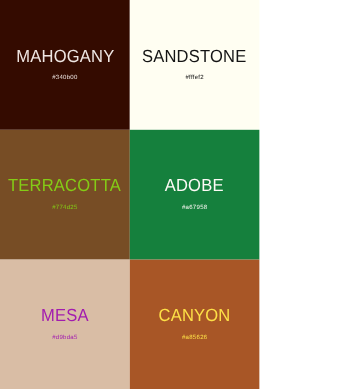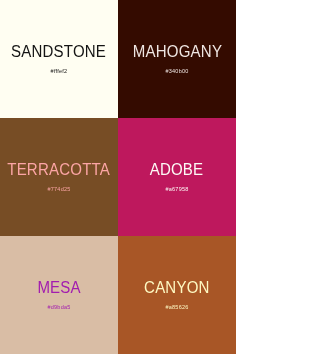--- a/index.html
+++ b/index.html
@@ -47,43 +47,43 @@
     margin-top: 9px;
     white-space: nowrap;
     text-align: center;
   }
 </style>
 </head>
 <body>
 
 <div id="palette-grid">
 
+  <div class="swatch" style="background-color: rgb(52, 11, 0); color: rgb(239, 230, 226);">
+    <div class="swatch-name">MAHOGANY</div>
+    <div class="swatch-hex">#340b00</div>
+  </div>
+
   <div class="swatch" style="background-color: rgb(255, 254, 242); color: rgb(20, 20, 20);">
     <div class="swatch-name">SANDSTONE</div>
     <div class="swatch-hex">#fffef2</div>
   </div>
 
-  <div class="swatch" style="background-color: rgb(52, 11, 0); color: rgb(239, 230, 226);">
-    <div class="swatch-name">MAHOGANY</div>
-    <div class="swatch-hex">#340b00</div>
-  </div>
-
-  <div class="swatch" style="background-color: rgb(119, 77, 37); color: #fca5a5;">
+  <div class="swatch" style="background-color: rgb(119, 77, 37); color: #84cc16;">
     <div class="swatch-name">TERRACOTTA</div>
     <div class="swatch-hex">#774d25</div>
   </div>
 
-  <div class="swatch" style="background-color: #be185d; color: rgb(253, 250, 246);">
+  <div class="swatch" style="background-color: #15803d; color: rgb(253, 250, 246);">
     <div class="swatch-name">ADOBE</div>
     <div class="swatch-hex">#a67958</div>
   </div>
 
   <div class="swatch" style="background-color: rgb(217, 189, 165); color: #a21caf;">
     <div class="swatch-name">MESA</div>
     <div class="swatch-hex">#d9bda5</div>
   </div>
 
-  <div class="swatch" style="background-color: rgb(168, 86, 38); color: #fef9c3; align-items: center;">
+  <div class="swatch" style="background-color: rgb(168, 86, 38); color: #fde047; align-items: center;">
     <div class="swatch-name">CANYON</div>
     <div class="swatch-hex">#a85626</div>
   </div>
 
 </div>
 
 </body></html>

